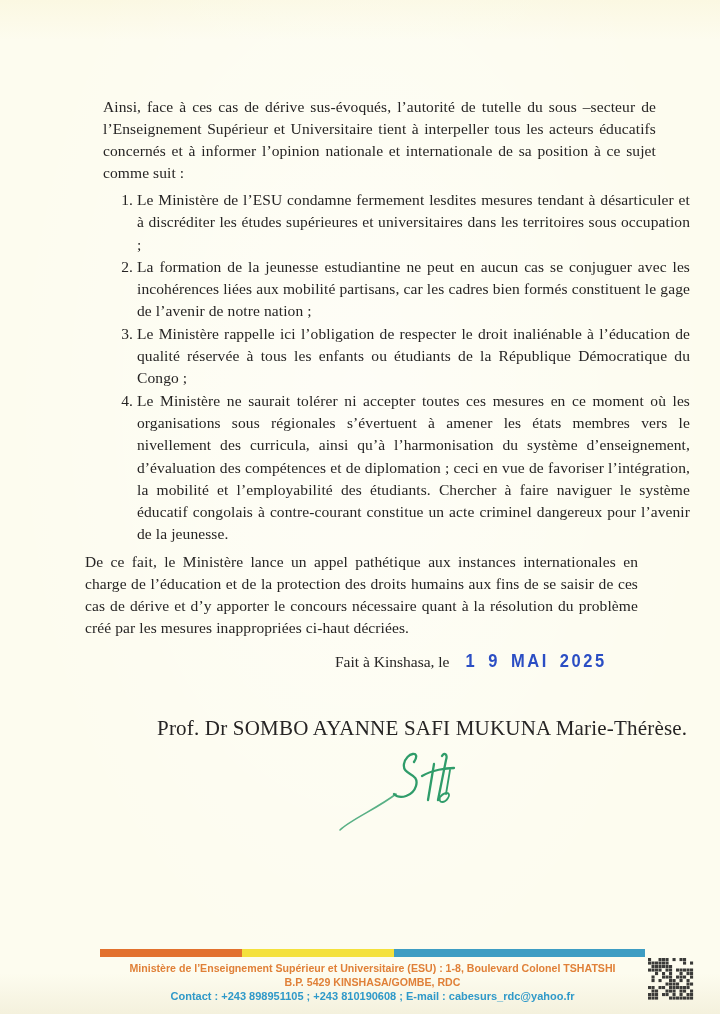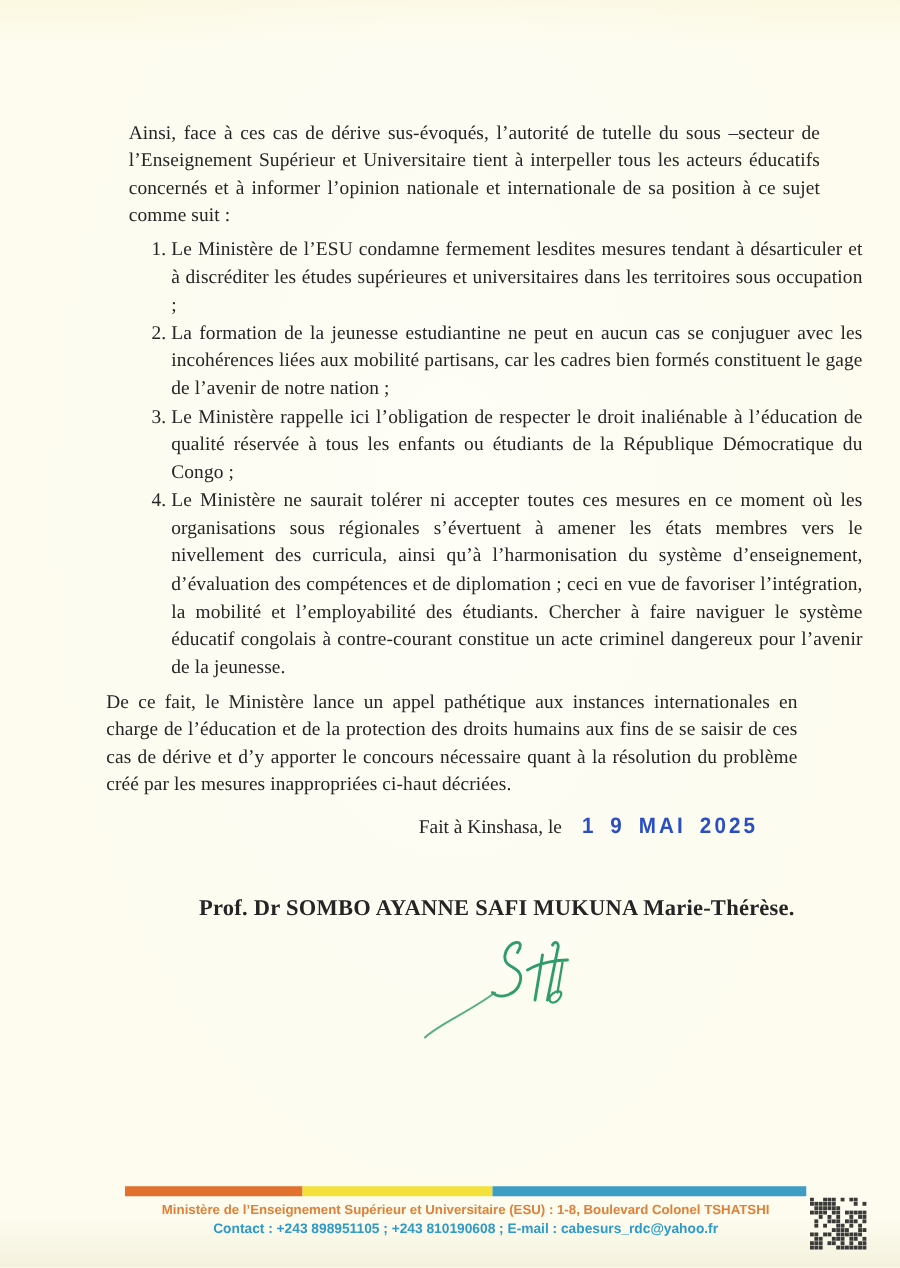--- a/index.html
+++ b/index.html
@@ -30,21 +30,21 @@
   }
   .date-label{font-size:15.5px;}
   .date-stamp{
     font-family:"Liberation Sans", sans-serif;
     font-weight:bold;font-size:16.5px;letter-spacing:2.5px;word-spacing:4px;
     transform:scaleY(1.08);
   }
   .signatory{
     position:absolute;left:85px;top:716px;width:553px;
     box-sizing:border-box;padding-left:72px;
-    text-align:center;font-weight:bold;font-size:18px;letter-spacing:0.2px;
+    text-align:center;font-weight:normal;font-size:21px;letter-spacing:0.2px;
     white-space:nowrap;
   }
   .signature{position:absolute;left:330px;top:742px;width:160px;height:95px;}
   .signature svg{overflow:visible;}
   .footer{position:absolute;left:100px;top:949px;width:545px;}
   .stripe{display:flex;height:8px;width:100%;}
   .stripe .seg-orange{width:26%;}
   .stripe .seg-yellow{width:28%;}
   .stripe .seg-blue{width:46%;}
   .footer-text{
@@ -94,20 +94,21 @@
   </div>
 
   <div class="footer">
     <div class="stripe">
       <div class="seg-orange" style="background:#e2712e;"></div>
       <div class="seg-yellow" style="background:#f4e13c;"></div>
       <div class="seg-blue" style="background:#3e9dc3;"></div>
     </div>
     <div class="footer-text">
       <div class="l1" style="color:#e08038;">Ministère de l’Enseignement Supérieur et Universitaire (ESU) : 1-8, Boulevard Colonel TSHATSHI</div>
+      <div class="l2" style="color:#e08038;">B.P. 5429 KINSHASA/GOMBE, RDC</div>
       <div class="l3" style="color:#2f99c9;">Contact : +243 898951105 ;  +243 810190608 ; E-mail : cabesurs_rdc@yahoo.fr</div>
     </div>
   </div>
 
   <div class="qr">
     <svg id="qr-svg" width="46" height="42" viewBox="0 0 46 42" xmlns="http://www.w3.org/2000/svg">
         <rect x="0" y="0" width="3.1" height="3.1" fill="#3a3a38"></rect>
         <rect x="10.5" y="0" width="3.1" height="3.1" fill="#3a3a38"></rect>
         <rect x="14" y="0" width="3.1" height="3.1" fill="#3a3a38"></rect>
         <rect x="17.5" y="0" width="3.1" height="3.1" fill="#3a3a38"></rect>

